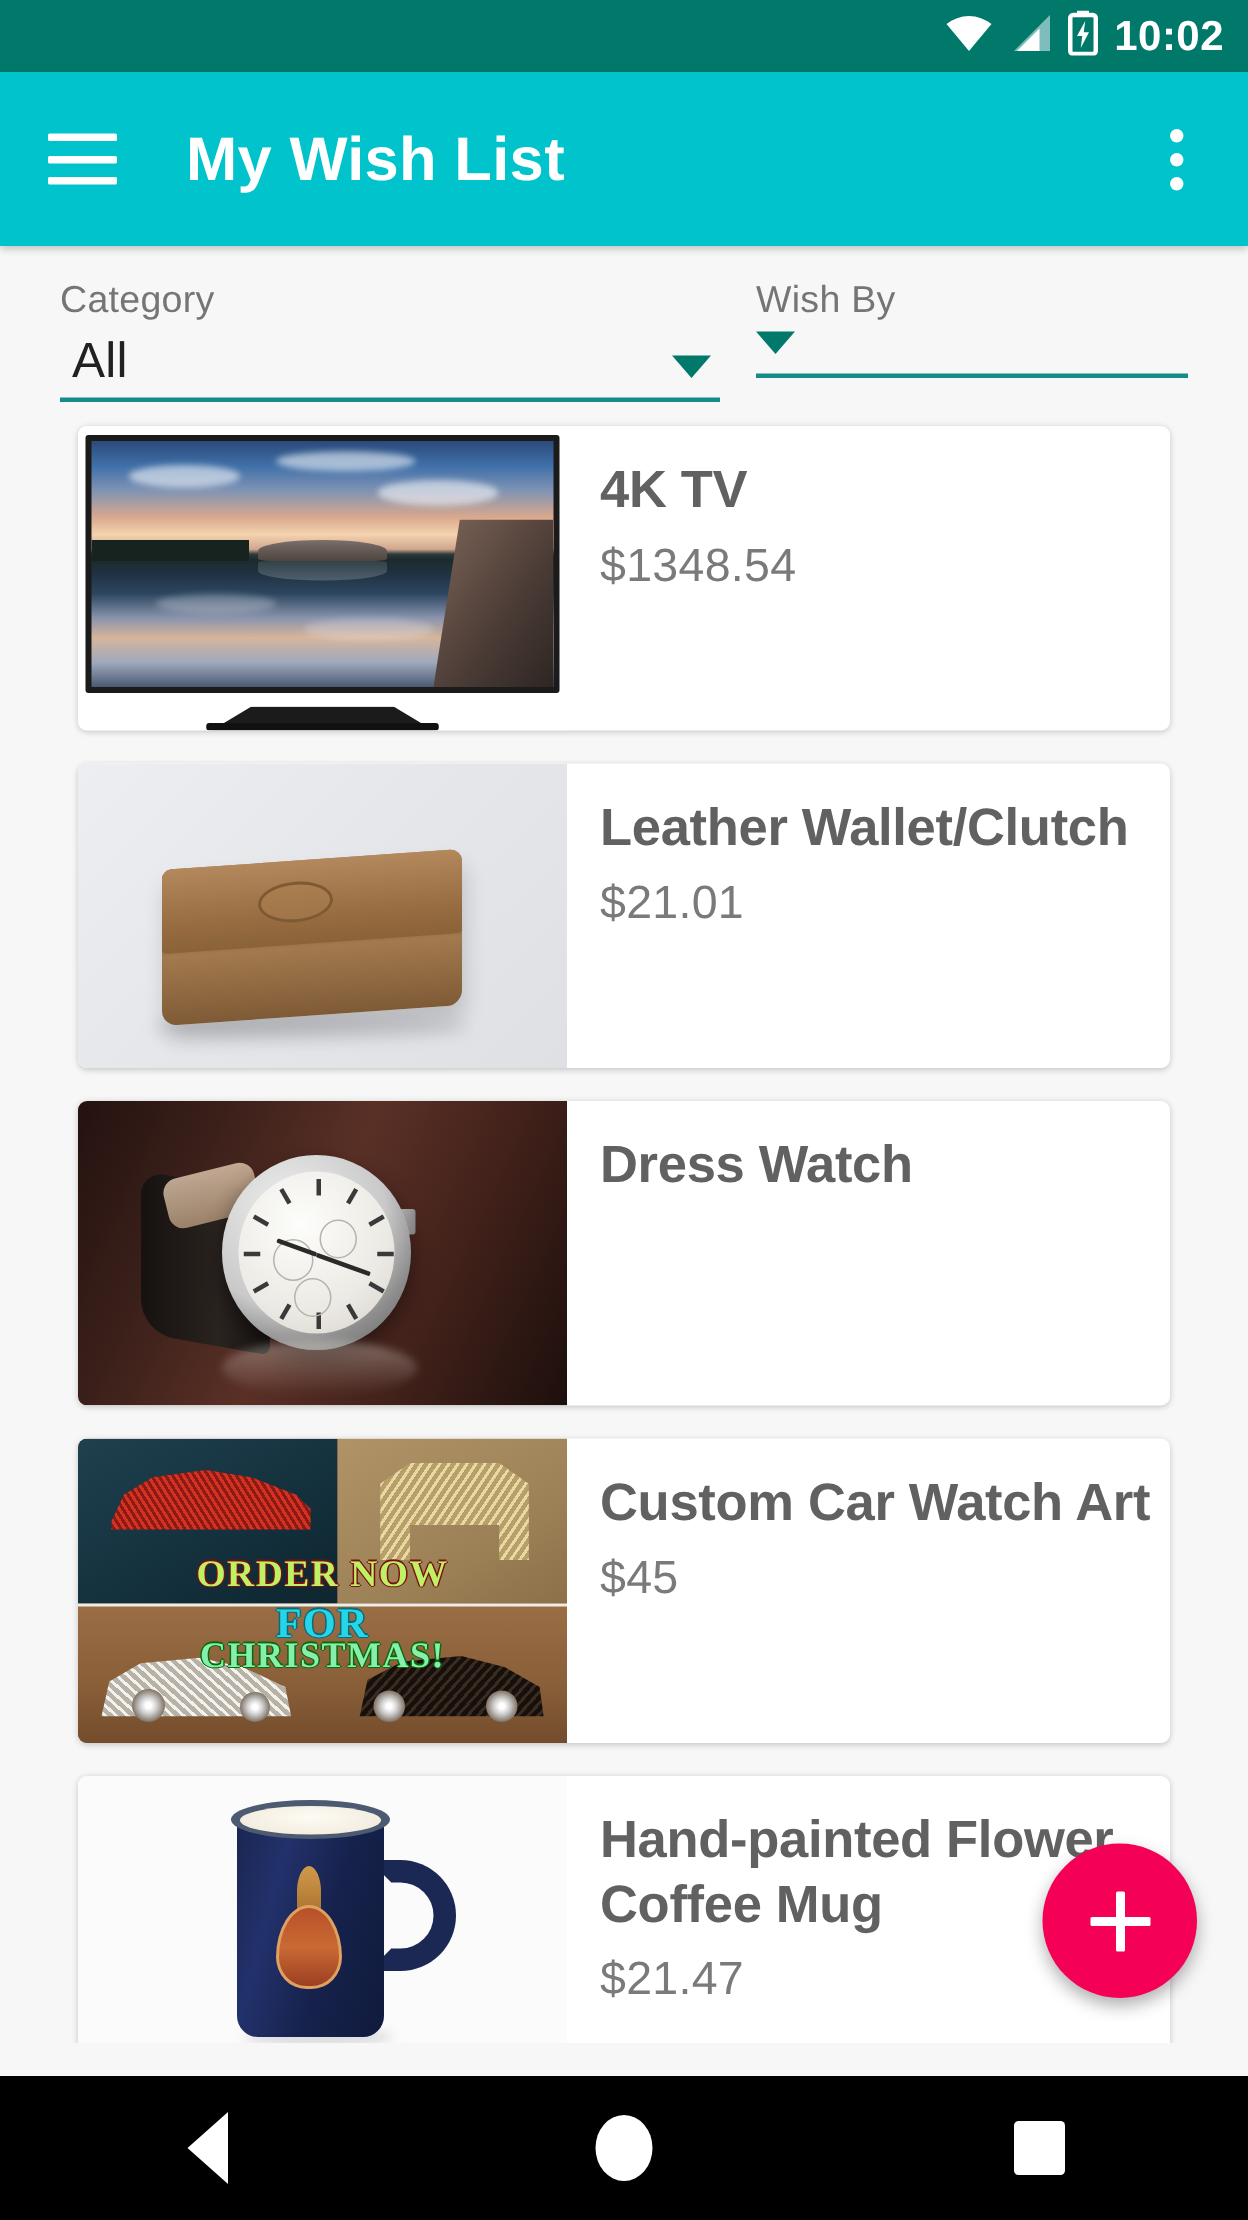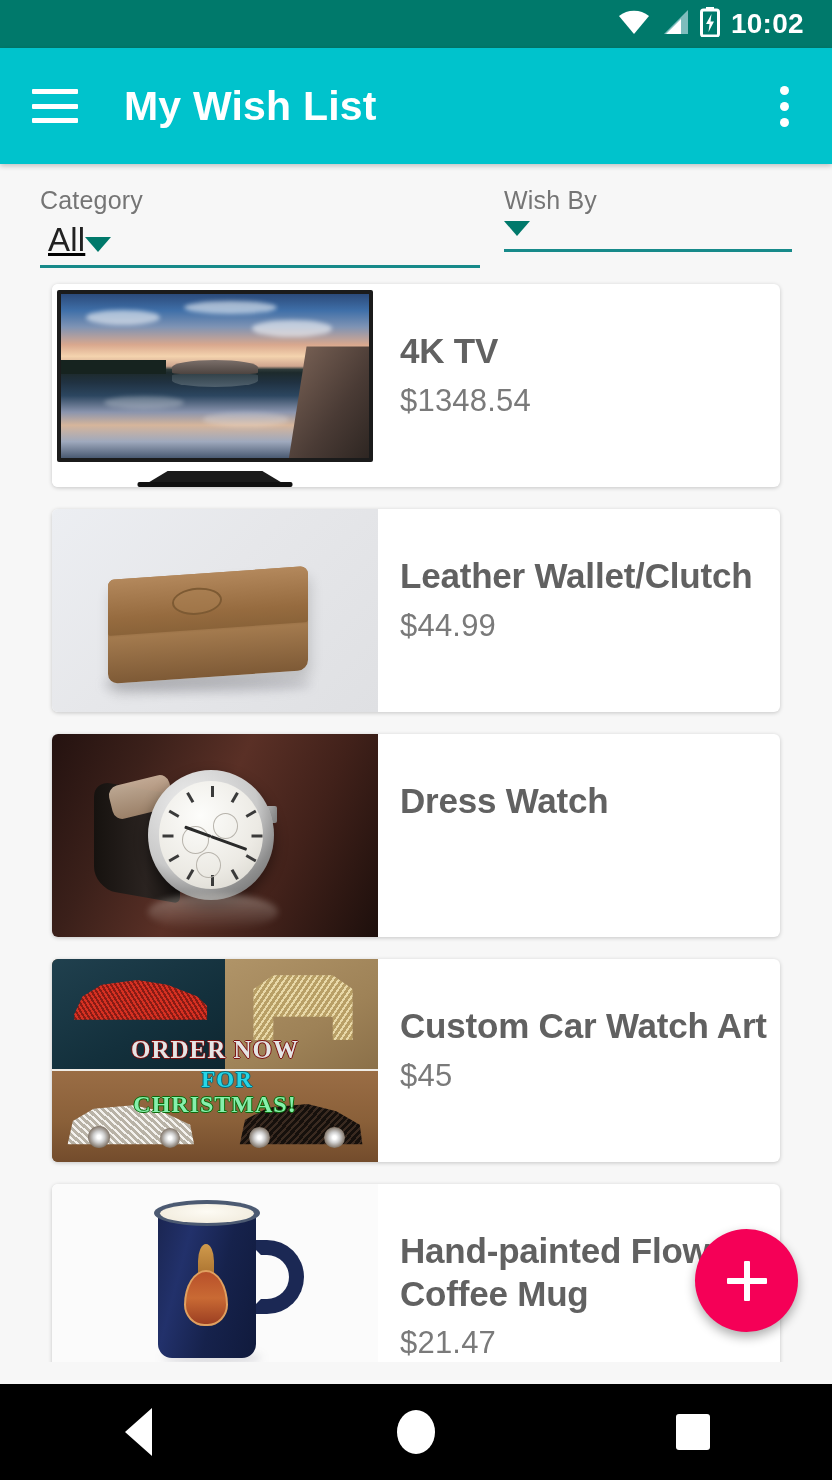--- a/index.html
+++ b/index.html
@@ -8,21 +8,21 @@
     font-family: "Liberation Sans", sans-serif;
     background: #fafafa;
     overflow: hidden;
   }
   .phone { position: relative; width: 832px; height: 1480px; background: #f7f7f7; }
 
   
   .status-bar {
     height: 48px; background: #00796b;
     display: flex; align-items: center; justify-content: flex-end;
-    padding-right: 28px; gap: 11px;
+    padding-right: 16px; gap: 11px;
   }
   .sb-icon { display: block; }
   .sb-time { color: #fff; font-size: 28px; font-weight: bold; letter-spacing: .3px; line-height: 1; }
 
   
   .app-bar {
     height: 116px; background: #00c3cc;
     display: flex; align-items: center;
     padding: 0 26px 0 32px;
     box-shadow: 0 2px 5px rgba(0,0,0,.22);
@@ -35,38 +35,38 @@
   .kebab { width: 44px; height: 50px; display: flex; flex-direction: column; align-items: center; justify-content: center; gap: 7px; cursor: pointer; }
   .kebab i { width: 9px; height: 9px; border-radius: 50%; background: #fff; display: block; }
 
   
   .filters { display: flex; padding: 22px 40px 0 40px; gap: 24px; background: #f7f7f7; }
   .filter { position: relative; padding-bottom: 0; }
   .filter.category { width: 440px; }
   .filter.sortby { width: 288px; }
   .filter-label { font-size: 25px; color: #757575; margin-bottom: 6px; letter-spacing: .2px; }
   .filter-row {
-    display: flex; align-items: flex-end; justify-content: flex-start;
-    border-bottom: 3px solid #178a8a; padding-bottom: 6px; text-decoration: underline;
+    display: flex; align-items: flex-end; justify-content: space-between;
+    border-bottom: 3px solid #178a8a; padding-bottom: 6px;
   }
   .filter-value { font-size: 33px; color: #212121; letter-spacing: .2px; padding-left: 8px; }
   .caret {
     width: 0; height: 0; border-left: 13px solid transparent; border-right: 13px solid transparent;
     border-top: 15px solid #00796b; margin-bottom: 7px; margin-right: 6px;
   }
 
   
   .list { padding: 16px 52px 0 52px; }
   .card {
     display: flex; background: #fff; border-radius: 6px;
     box-shadow: 0 1px 4px rgba(0,0,0,.20);
     margin-bottom: 22px; overflow: hidden; height: 203px;
   }
   .thumb { width: 326px; height: 203px; flex: none; position: relative; overflow: hidden; }
-  .card-body { flex: 1; padding: 22px 1px 0 22px; min-width: 0; margin-top: 24px; }
+  .card-body { flex: 1; padding: 22px 1px 0 22px; min-width: 0; }
   .item-title { font-size: 35px; font-weight: bold; color: #616161; line-height: 1.22; letter-spacing: -.2px; }
   .item-price { font-size: 31px; color: #7a7a7a; margin-top: 10px; letter-spacing: .2px; }
 
   
   
   .tv-bg { width: 100%; height: 100%; background: #fff; position: relative; }
   .tv-frame {
     position: absolute; left: 5px; top: 6px; width: 316px; height: 172px;
     background: #1b1b1b; border-radius: 2px; padding: 4px;
   }
@@ -194,22 +194,22 @@
     background: repeating-linear-gradient(42deg, #f4f2ee 0 2px, #b8b2a6 2px 5px);
     clip-path: polygon(2% 84%, 6% 46%, 22% 26%, 52% 20%, 74% 30%, 96% 52%, 99% 84%, 2% 84%);
   }
   .car-dark {
     right: 4%; bottom: 4%; width: 40%; height: 30%;
     background: repeating-linear-gradient(132deg, #3a2a20 0 2px, #16100c 2px 5px);
     clip-path: polygon(4% 84%, 8% 44%, 26% 24%, 56% 18%, 78% 30%, 96% 52%, 98% 84%, 4% 84%);
   }
   .wheel { position: absolute; border-radius: 50%; background: radial-gradient(circle, #fff 12%, #cfcfcf 36%, #6a5a4a 80%); }
   .sa-txt { position: absolute; width: 100%; text-align: center; font-family: "Liberation Serif", serif; font-weight: bold; letter-spacing: 1px; }
-  .sa-txt.l1 { top: 38%; font-size: 25px; color: #e5e5e5; text-shadow: -1px 0 #7b0f0f, 1px 0 #7b0f0f, 0 -1px #7b0f0f, 0 1px #7b0f0f; }
-  .sa-txt.l2 { top: 53%; font-size: 23px; color: #26d6e8; text-shadow: -1px 0 #0b6b78, 1px 0 #0b6b78, 0 -1px #0b6b78, 0 1px #0b6b78; margin-left: 12px; }
+  .sa-txt.l1 { top: 38%; font-size: 25px; color: #bef264; text-shadow: -1px 0 #7b0f0f, 1px 0 #7b0f0f, 0 -1px #7b0f0f, 0 1px #7b0f0f; }
+  .sa-txt.l2 { top: 53%; font-size: 28px; color: #26d6e8; text-shadow: -1px 0 #0b6b78, 1px 0 #0b6b78, 0 -1px #0b6b78, 0 1px #0b6b78; }
   .sa-txt.l3 { top: 65%; font-size: 24px; color: #86efac; text-shadow: -1px 0 #0a6b0a, 1px 0 #0a6b0a, 0 -1px #0a6b0a, 0 1px #0a6b0a; }
 
   
   .mug-bg { width: 100%; height: 100%; background: #fbfbfb; position: relative; }
   .mug-body {
     position: absolute; left: 106px; top: 24px; width: 98px; height: 150px;
     background: linear-gradient(105deg, #1a2550 0%, #22316b 28%, #16224c 60%, #101a3c 100%);
     border-radius: 6px 6px 14px 14px;
   }
   .mug-rim {
@@ -353,21 +353,21 @@
           <div class="wal-shadow"></div>
           <div class="wal-body">
             <div class="wal-flap">
                   <div class="wal-badge"></div>
                 </div>
           </div>
         </div>
       </div>
       <div class="card-body">
         <div class="item-title">Leather Wallet/Clutch</div>
-        <div class="item-price">$44.99</div>
+        <div class="item-price">$21.01</div>
       </div>
     </div>
 
     <div class="card">
       <div class="thumb">
         <div class="watch-bg">
           <div class="watch-strap"></div>
           <div class="watch-strap2"></div>
           <div class="watch-crown"></div>
           <div class="watch-case">

